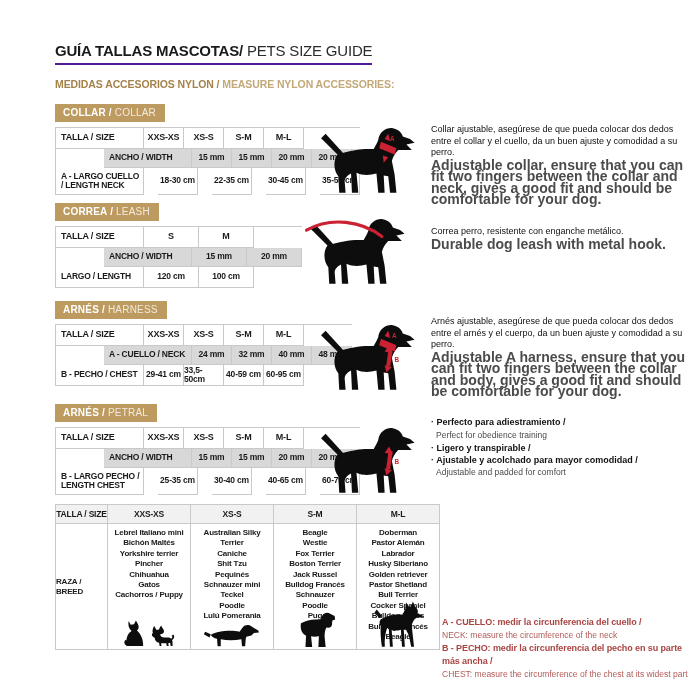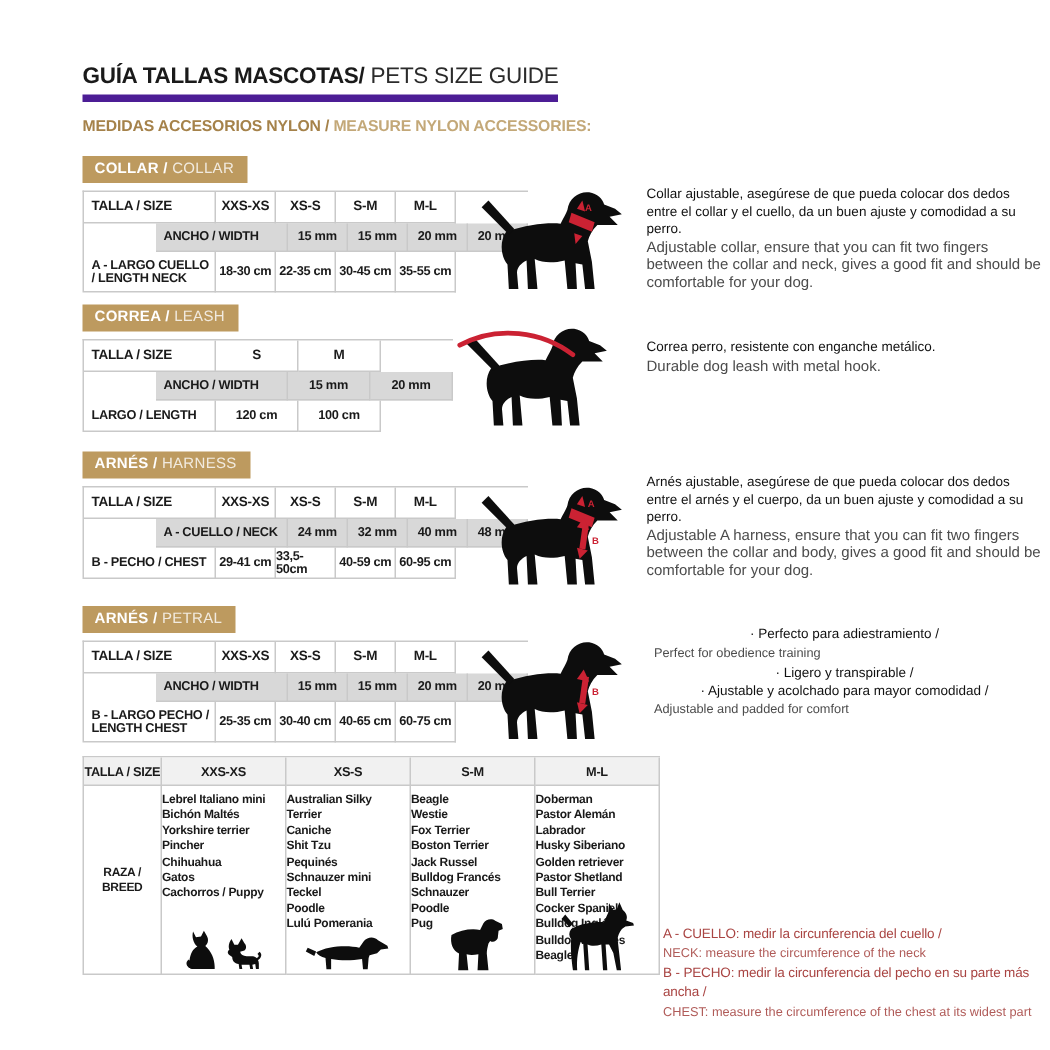--- a/index.html
+++ b/index.html
@@ -2,66 +2,66 @@
 <html><head>
 <meta charset="utf-8">
 <style>
   html,body{margin:0;padding:0;background:#fff;}
   .page{position:relative;width:700px;height:700px;background:#ffffff;overflow:hidden;
         font-family:"Liberation Sans","DejaVu Sans",sans-serif;color:#1a1a1a;}
   .abs{position:absolute;}
 
   
   .title{left:55px;top:42px;font-size:15px;font-weight:700;letter-spacing:-0.2px;
-         border-bottom:5px solid #4c1d95;padding-bottom:4px;}
+         border-bottom:2px solid #4c1d95;padding-bottom:4px;}
   .title .lt{font-weight:400;color:#2b2b2b;}
   .subtitle{left:55px;top:78px;font-size:10.5px;font-weight:700;color:#a5824a;letter-spacing:-0.1px;}
   .subtitle .lt{font-weight:700;color:#c3a878;}
 
   
   .badge{background:#bd9a5f;color:#fff;font-size:10px;font-weight:700;
          padding:3px 9px 4px 8px;letter-spacing:.2px;}
   .badge .lt{font-weight:400;opacity:.8;text-align:right;}
 
   
   .tbl{border-left:1px solid #c9c9c9;border-top:1px solid #c9c9c9;background:#fff;}
   .trow{display:grid;}
   .tbl5 .trow{grid-template-columns:88px 40px 40px 40px 40px;}
   .tbl3 .trow{grid-template-columns:88px 55px 55px;}
   .trow{height:21px;}
   .trow.shaded{height:19px;background:#d8d8d8;margin-left:48px;}
-  .trow.tall{height:27px;}
+  .trow.tall{height:27px;gap:14px;}
   .cell{border-right:1px solid #c9c9c9;border-bottom:1px solid #c9c9c9;
         display:flex;align-items:center;justify-content:center;
         font-size:8.5px;font-weight:700;letter-spacing:-0.2px;line-height:9.5px;}
   .cell.lab{justify-content:flex-start;padding-left:5px;text-align:left;padding-right:2px;}
   .cell.hdr{font-size:9px;}
 
   
   .desc{width:264px;}
   .desc .b{font-size:9px;font-weight:400;line-height:11.5px;color:#111;}
-  .desc .l{font-size:10px;font-weight:400;line-height:11.5px;color:#4b4b4b;margin-top:1px;}
-  .bullets .b{font-size:9px;font-weight:400;line-height:11.5px;color:#111;text-align:center;}
+  .desc .l{font-size:14px;font-weight:700;line-height:11.5px;color:#4b4b4b;margin-top:1px;}
+  .bullets .b{font-size:9px;font-weight:700;line-height:11.5px;color:#111;}
   .bullets .l{font-size:8.5px;font-weight:400;line-height:11.5px;color:#4b4b4b;margin-left:5px;margin-bottom:2px;}
 
   
   .btbl{border-left:1px solid #c9c9c9;border-top:1px solid #c9c9c9;background:#fff;}
   .btbl .trow{grid-template-columns:52px 83px 83px 83px 83px;}
   .btbl .hrow{height:19px;background:#f1f1f1;}
   .btbl .brow{height:126px;}
   .bcell{border-right:1px solid #c9c9c9;border-bottom:1px solid #c9c9c9;position:relative;
          font-size:8px;font-weight:700;letter-spacing:-0.2px;}
   .bcell.head{display:flex;align-items:center;justify-content:center;font-size:8.5px;}
-  .bcell.rlabel{display:flex;align-items:center;justify-content:center;text-align:center;line-height:10px;}
-  .bcell.blist{padding-top:4px;line-height:10.4px;}
+  .bcell.rlabel{display:flex;align-items:center;justify-content:center;line-height:10px;}
+  .bcell.blist{text-align:center;padding-top:4px;line-height:10.4px;}
   .animals{position:absolute;left:0;right:0;bottom:1px;display:flex;justify-content:center;align-items:flex-end;gap:2px;}
 
   
   .notes{width:252px;color:#a94442;}
-  .notes .nb{font-size:9px;font-weight:400;line-height:13px;letter-spacing:-0.1px;}
+  .notes .nb{font-size:9px;font-weight:700;line-height:13px;letter-spacing:-0.1px;}
   .notes .nl{font-size:8.5px;font-weight:400;line-height:12px;color:#b05b58;margin-left:0;margin-bottom:1px;}
 
   svg{display:block;}
   .dog{width:118px;height:84px;}
 </style>
 </head>
 <body>
 
 <div class="page">
 

